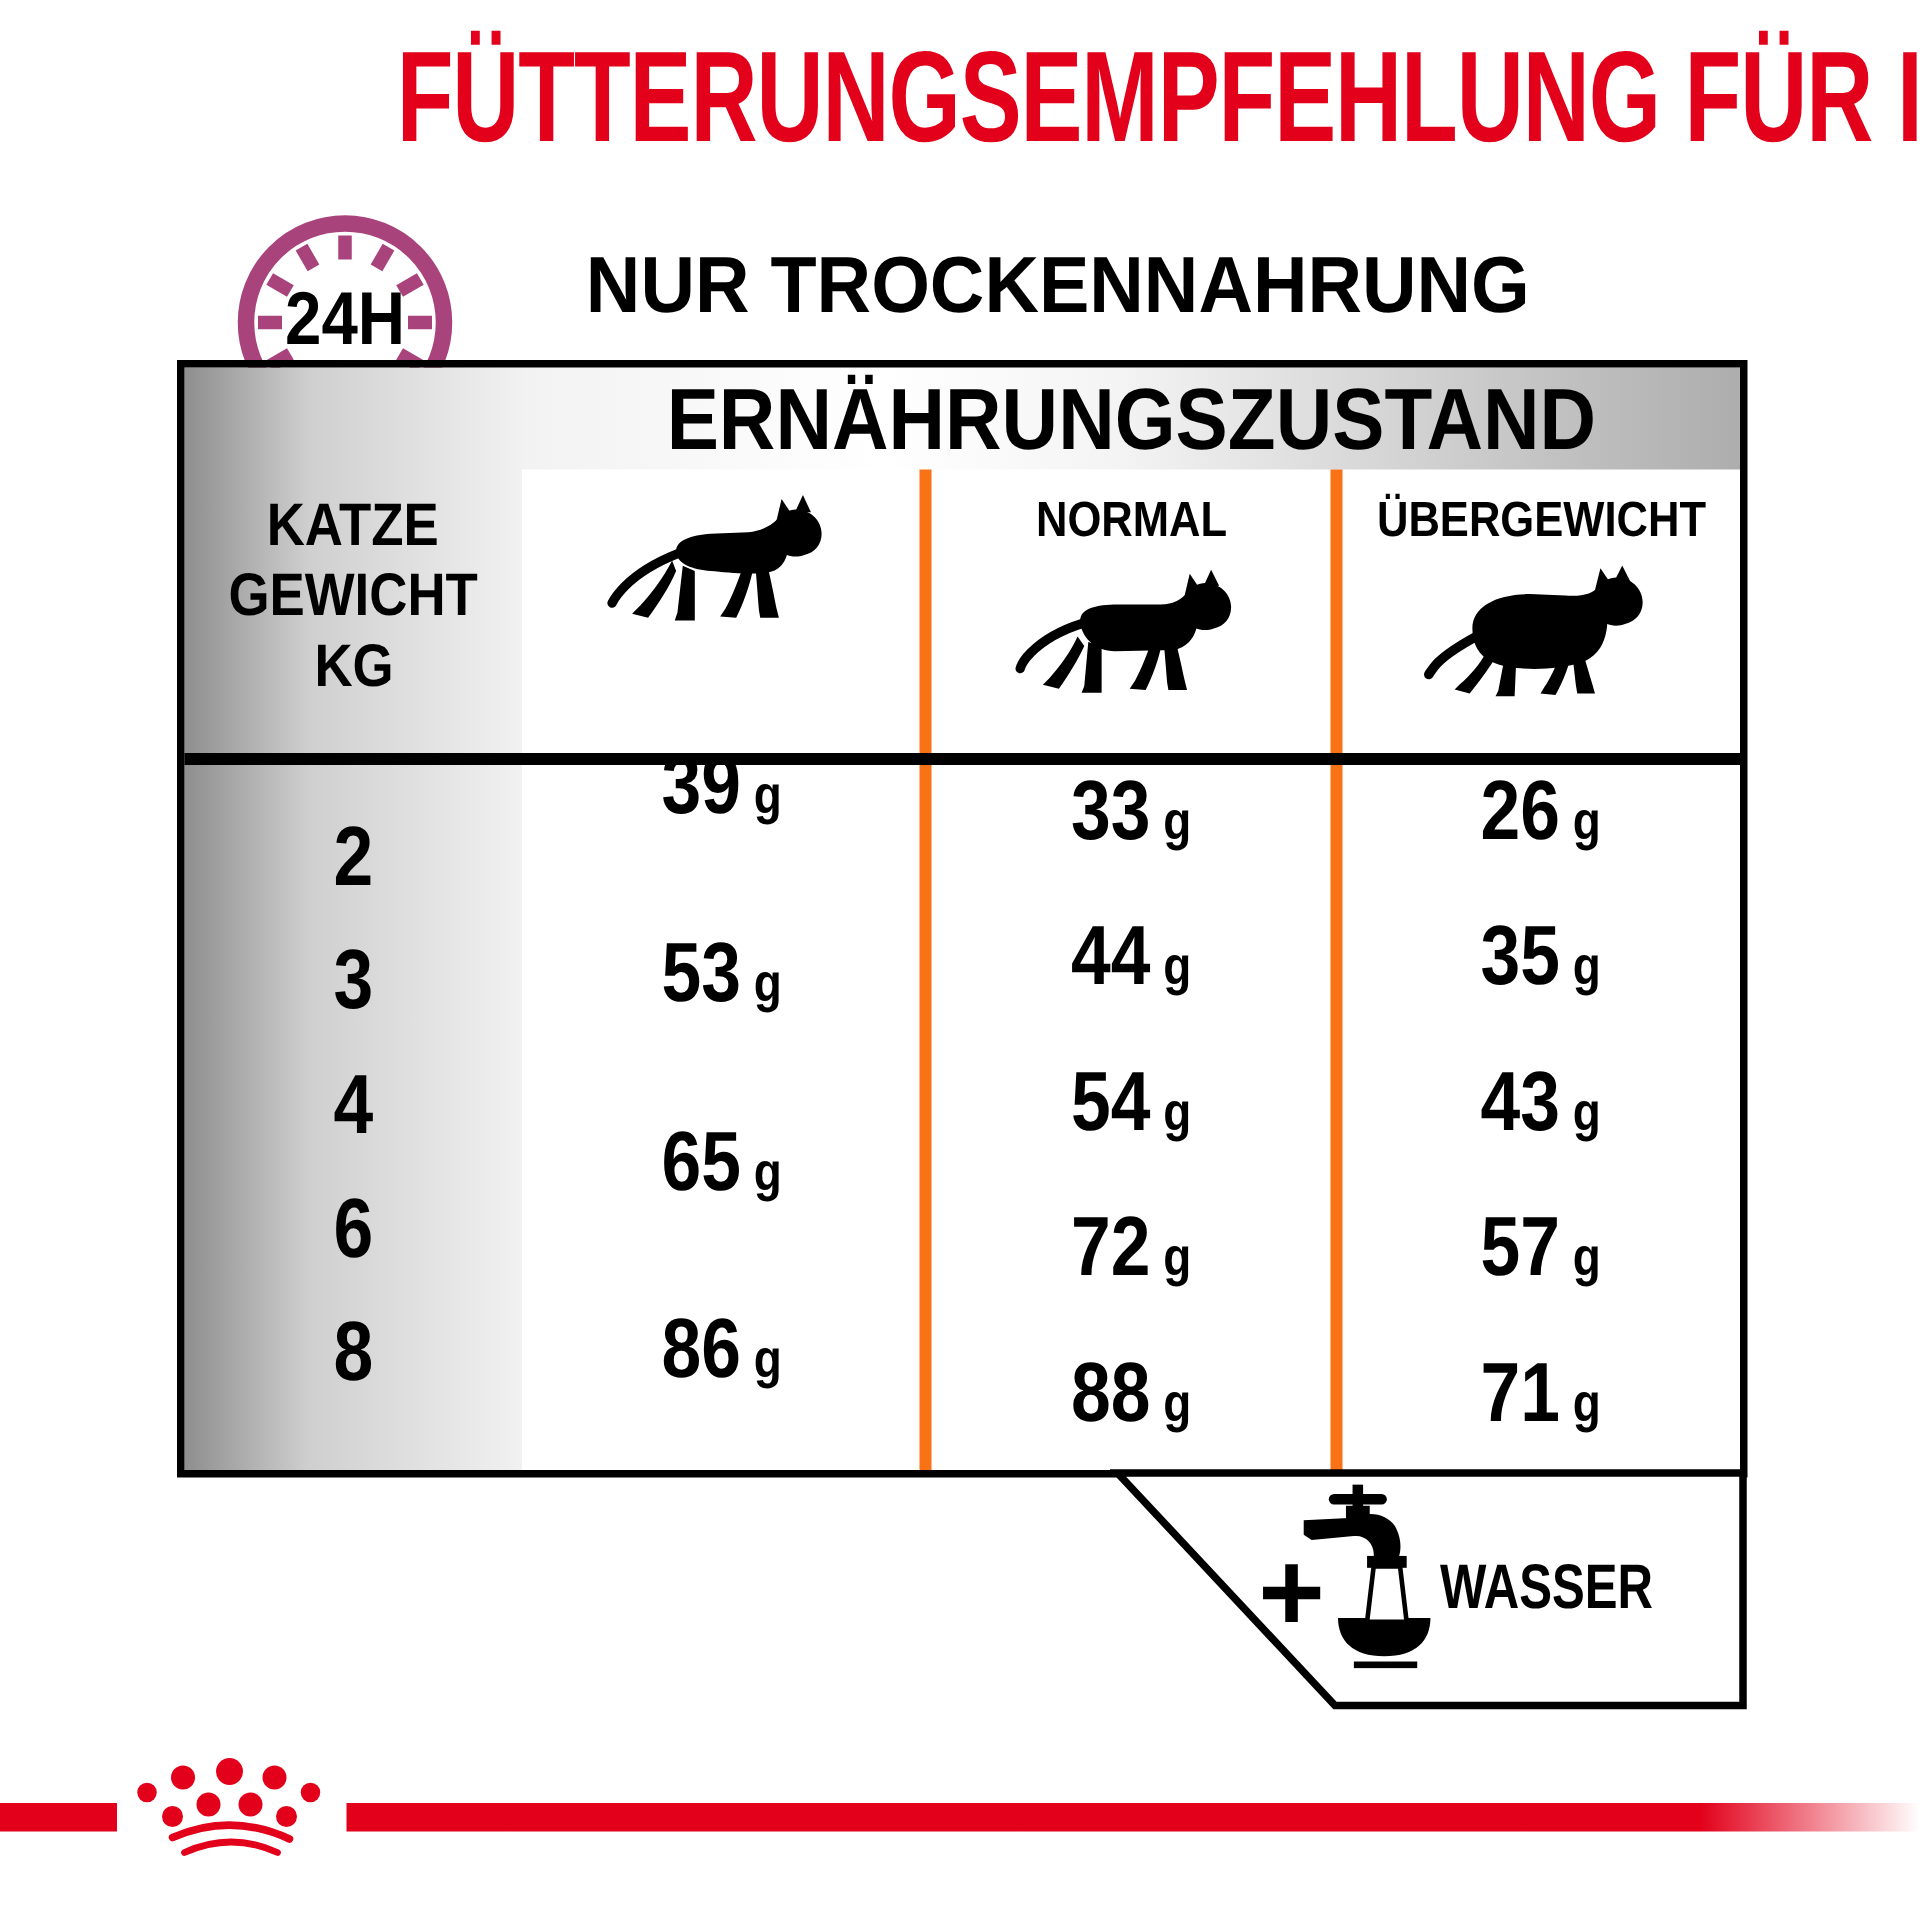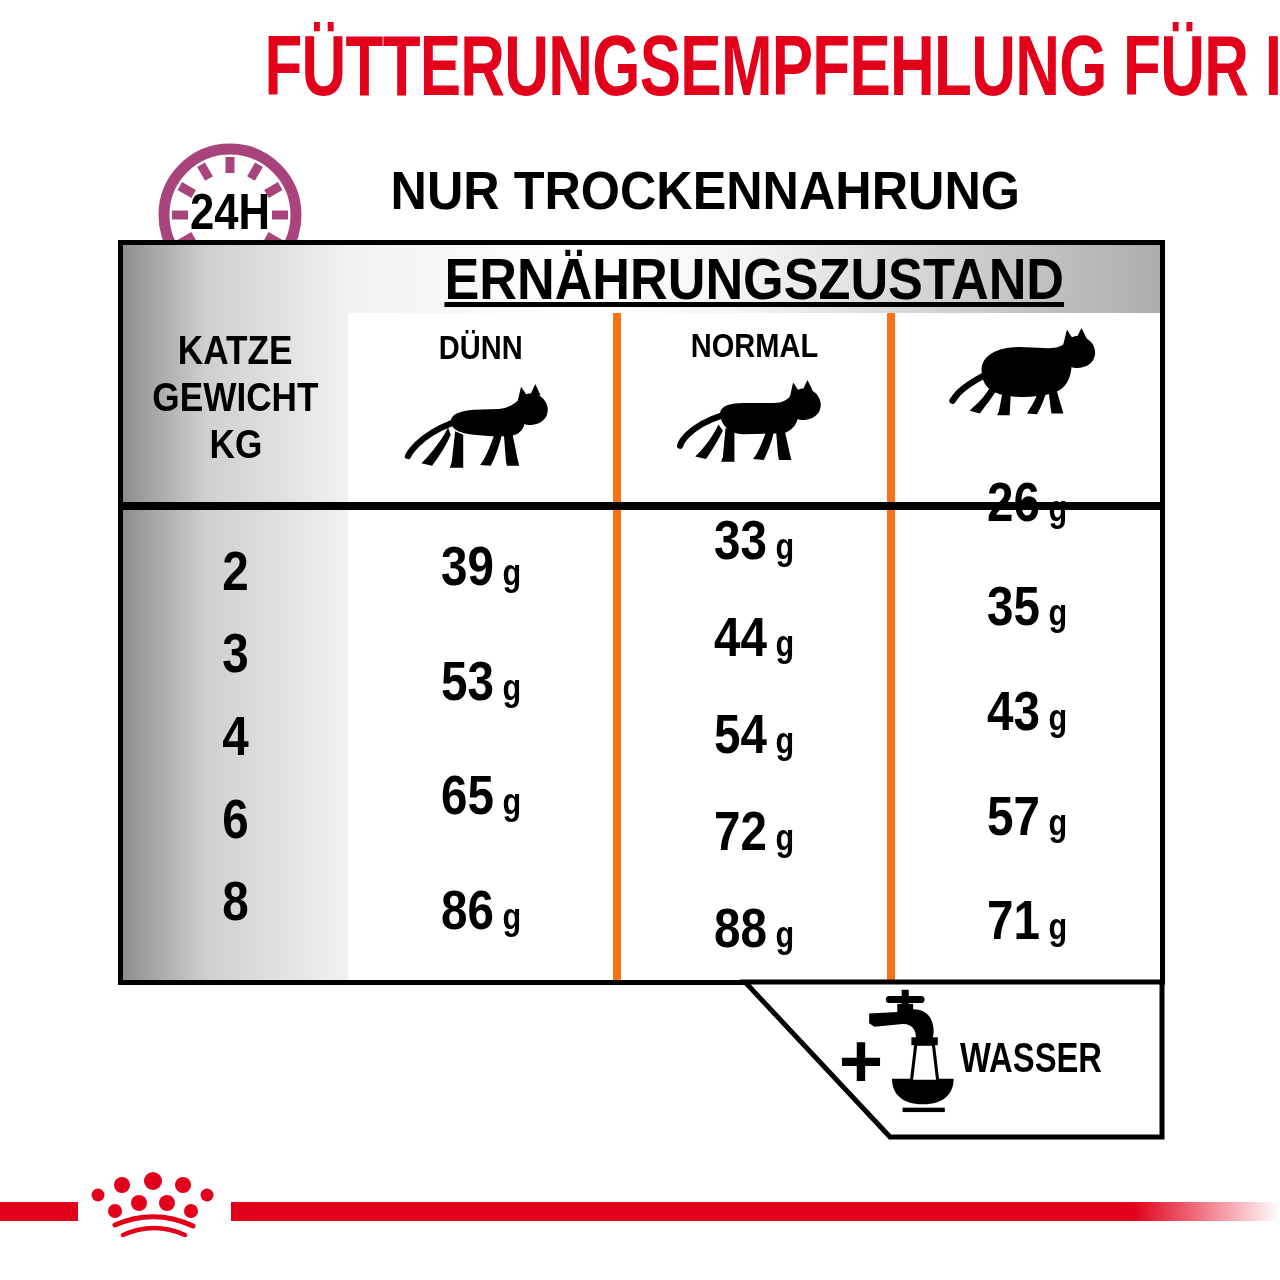--- a/index.html
+++ b/index.html
@@ -12,21 +12,21 @@
   .title .cx{transform:scaleX(0.72);}
 
   .subtitle{position:absolute;top:164px;left:245px;right:115px;text-align:center;font-size:53px;line-height:1;}
   .subtitle .cx{transform:scaleX(0.95);}
 
   .clock-svg{position:absolute;left:158px;top:143px;width:144px;height:144px;z-index:1;}
   .clock-svg text{font-family:"Liberation Sans",sans-serif;font-weight:bold;}
 
   .ftable{position:absolute;left:118px;top:240px;width:1047px;height:745px;border:5px solid #000;box-sizing:border-box;z-index:2;
     background:linear-gradient(90deg,#8e8e8e 0%,#cfcfcf 8%,#f2f2f2 22%,#ffffff 45%,#f4f4f4 60%,#c2c2c2 88%,#adadad 100%);}
-  .band{position:absolute;left:0;top:0;right:0;height:68px;display:flex;align-items:flex-start;justify-content:center;padding-left:225px;font-size:58px;box-sizing:border-box;text-decoration:underline;}
+  .band{position:absolute;left:0;top:0;right:0;height:68px;display:flex;align-items:flex-end;justify-content:center;padding-left:225px;font-size:58px;box-sizing:border-box;}
   .band .cx{transform:scaleX(0.9);}
   .white-area{position:absolute;left:225px;top:68px;right:0;bottom:0;background:#fff;display:flex;}
   .col{flex:1;display:flex;flex-direction:column;min-width:0;}
   .col + .col{border-left:8px solid #f97316;}
   .col-label{height:50px;display:flex;align-items:flex-end;justify-content:center;font-size:33px;padding-top:4px;}
   .col-label .cx{transform:scaleX(0.88);}
   .col-cat{height:139px;display:flex;align-items:center;justify-content:center;}
   .col-values{flex:1;display:flex;flex-direction:column;justify-content:space-evenly;align-items:center;padding:14px 0 24px;gap:41px;}
   .val{font-size:56px;line-height:1;}
   .val .unit{font-size:36px;margin-left:10px;}
@@ -85,23 +85,20 @@
 
   <div class="ftable">
 
     <div class="band">
       <span class="cx">ERNÄHRUNGSZUSTAND</span>
     </div>
 
     <div class="white-area">
 
       <div class="col">
-        <div class="col-label">
-          <span class="cx">DÜNN</span>
-        </div>
         <div class="col-cat">
           <svg class="cat-svg" width="178" height="107" viewBox="0 0 200 120">
             <g fill="#000">
               <path d="M66,43 C66,35 77,31 92,30 L120,29 C130,28 137,24 142,19 C146,14 152,11 158,12 C168,13 175,21 175,30 C175,38 170,44 162,46 C157,48 151,47 149,46 C147,53 142,58 135,59 C120,61 103,59 92,58 C79,57 66,53 66,43 Z"></path>
               <path d="M141,21 L145,4 L153,16 Z"></path>
               <path d="M155,14 L161,1 L167,14 Z"></path>
               <path d="M63,50 C57,62 48,74 39,84 L33,90 L45,93 C53,82 61,70 66,58 Z"></path>
               <path d="M71,54 L67,89 L65,95 L80,95 L80,58 Z"></path>
               <path d="M117,52 C113,64 108,77 103,86 L99,92 L111,93 C116,83 121,70 124,55 Z"></path>
               <path d="M133,48 C136,60 139,74 141,85 L143,93 L129,93 L128,87 C127,75 126,60 125,50 Z"></path>
@@ -138,20 +135,23 @@
         <div class="col-values">
           <div class="val"><span class="cx"><span>33</span><span class="unit">g</span></span></div>
           <div class="val"><span class="cx"><span>44</span><span class="unit">g</span></span></div>
           <div class="val"><span class="cx"><span>54</span><span class="unit">g</span></span></div>
           <div class="val"><span class="cx"><span>72</span><span class="unit">g</span></span></div>
           <div class="val"><span class="cx"><span>88</span><span class="unit">g</span></span></div>
         </div>
       </div>
 
       <div class="col">
+        <div class="col-label">
+          <span class="cx">ÜBERGEWICHT</span>
+        </div>
         <div class="col-cat">
           <svg class="cat-svg" width="182" height="109" viewBox="0 0 200 120">
             <g fill="#000">
               <path d="M50,46 C50,30 68,21 92,21 L118,22 C130,23 138,21 142,16 C146,11 152,8 158,9 C168,10 175,18 175,27 C175,35 170,41 162,43 C157,45 151,44 149,43 C148,56 143,66 131,71 C108,78 78,77 65,71 C54,66 50,57 50,46 Z"></path>
               <path d="M140,18 L144,2 L152,14 Z"></path>
               <path d="M154,12 L160,0 L166,12 Z"></path>
               <path d="M60,64 C55,73 48,81 41,87 L37,91 L48,94 C55,85 62,76 66,69 Z"></path>
               <path d="M73,71 L69,92 L67,96 L81,96 L82,74 Z"></path>
               <path d="M114,66 C111,75 107,83 103,89 L100,94 L111,95 C116,86 120,76 122,68 Z"></path>
               <path d="M131,62 C133,71 136,80 138,87 L140,94 L127,94 L126,88 C125,79 124,70 123,64 Z"></path>

